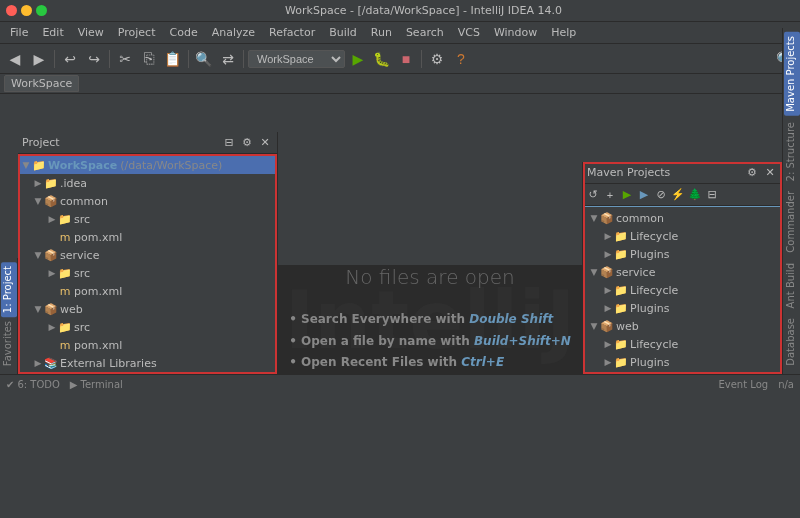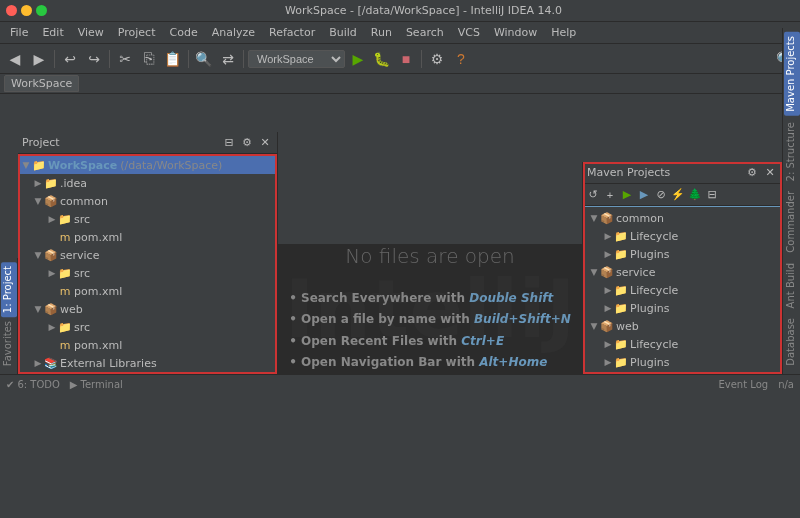--- a/index.html
+++ b/index.html
@@ -496,24 +496,20 @@
         <span class="hint-shortcut">Double Shift</span>
       </li>
       <li>
         <span>Open a file by name with </span>
         <span class="hint-shortcut">Build+Shift+N</span>
       </li>
       <li>
         <span>Open Recent Files with </span>
         <span class="hint-shortcut">Ctrl+E</span>
       </li>
-      <li>
-        <span>Open Navigation Bar with </span>
-        <span class="hint-shortcut">Alt+Home</span>
-      </li>
     </ul>
   </div>
 
   <div class="right-sidebar" style="position: relative;">
     <div class="maven-header">
       <span class="maven-title">Maven Projects</span>
       <span class="sidebar-toolbar-btn">⚙</span>
       <span class="sidebar-toolbar-btn">✕</span>
     </div>
     <div class="maven-toolbar">

